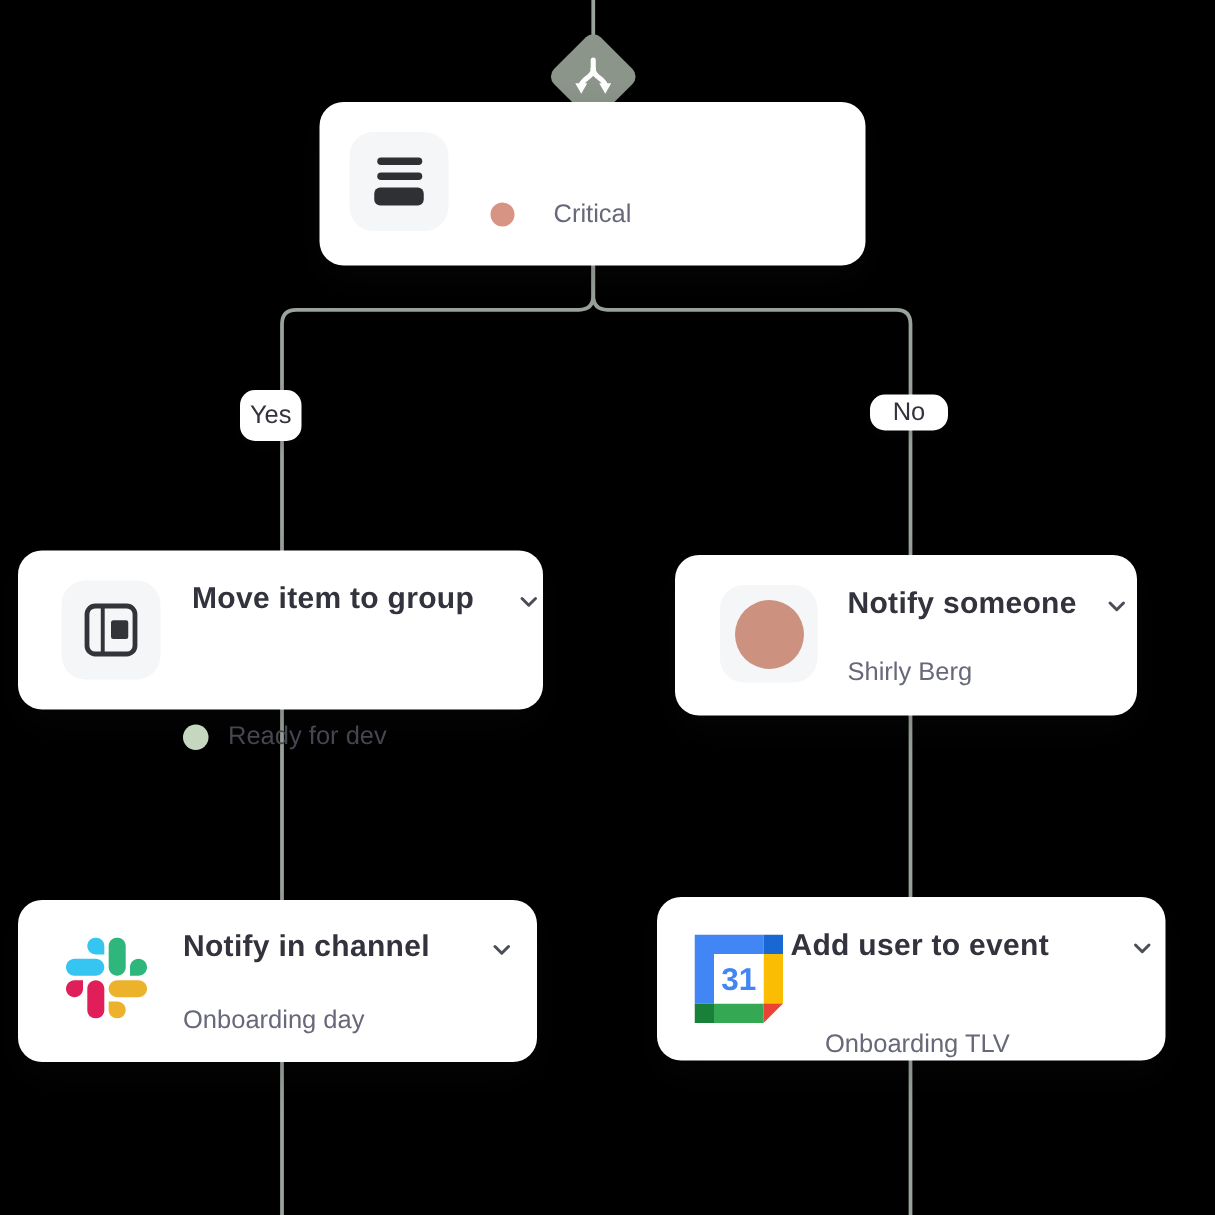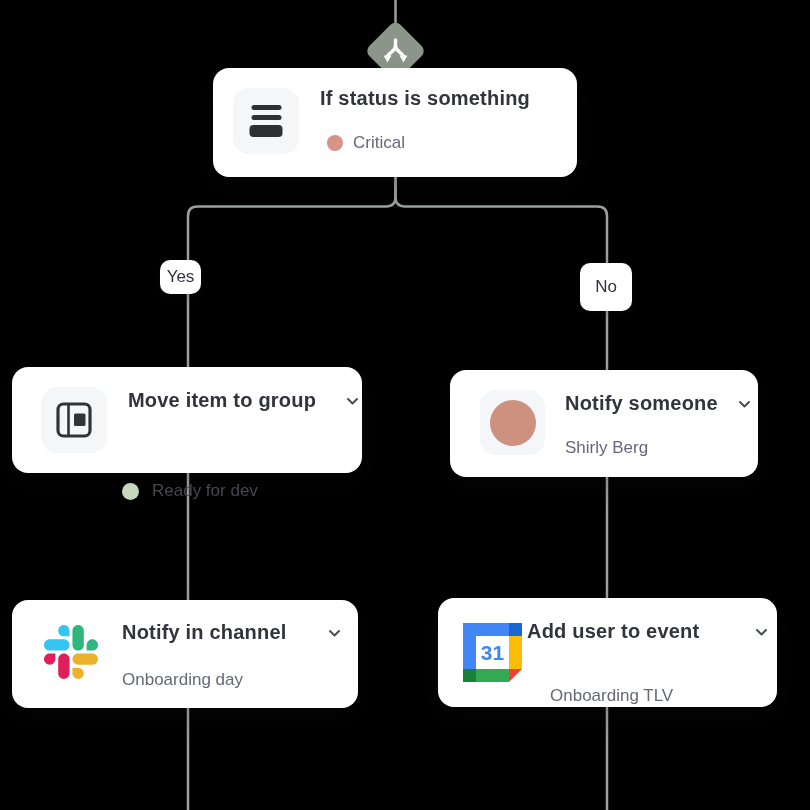--- a/index.html
+++ b/index.html
@@ -66,29 +66,28 @@
   </svg>
 
   <div class="card" style="left:213px;top:68px;width:364px;height:109px;">
     <div class="tile" style="left:20px;top:20px;width:66px;height:66px;">
       <div class="bars">
         <div class="b1"></div>
           <div class="b2"></div>
           <div class="b3"></div>
       </div>
     </div>
-    <div class="card-title" style="left:107px;top:30px;">If status is something</div>
-    <div class="card-value" style="left:114px;top:75px;gap:10px;">
+    <div class="card-value" style="left:114px;top:75px;gap:26px;">
       <span class="dot" style="width: 16px; height: 16px; background-color: rgb(215, 147, 132);"></span>
       <span>Critical</span>
     </div>
   </div>
 
   <div class="pill" style="left:160px;top:260px;width:41px;height:34px;">Yes</div>
-  <div class="pill" style="left:580px;top:263px;width:52px;height:48px;">No</div>
+  <div class="pill" style="left:580px;top:263px;width:52px;height:24px;">No</div>
 
   <div class="card" style="left:12px;top:367px;width:350px;height:106px;">
     <div class="tile" style="left:29px;top:20px;width:66px;height:66px;">
       <svg width="38" height="38" viewBox="0 0 38 38" style="position:absolute;left:50%;top:50%;transform:translate(-50%,-50%);">
         <rect x="3" y="3" width="32" height="32" rx="5.5" fill="none" stroke="#33343a" stroke-width="3.2"></rect>
         <path d="M13.5 3.5 V34.5" stroke="#33343a" stroke-width="2.6" fill="none"></path>
         <rect x="19" y="12.5" width="11.5" height="12.5" rx="1.5" fill="#33343a"></rect>
       </svg>
     </div>
     <div class="card-title" style="left:116px;top:33px;">Move item to group</div>

